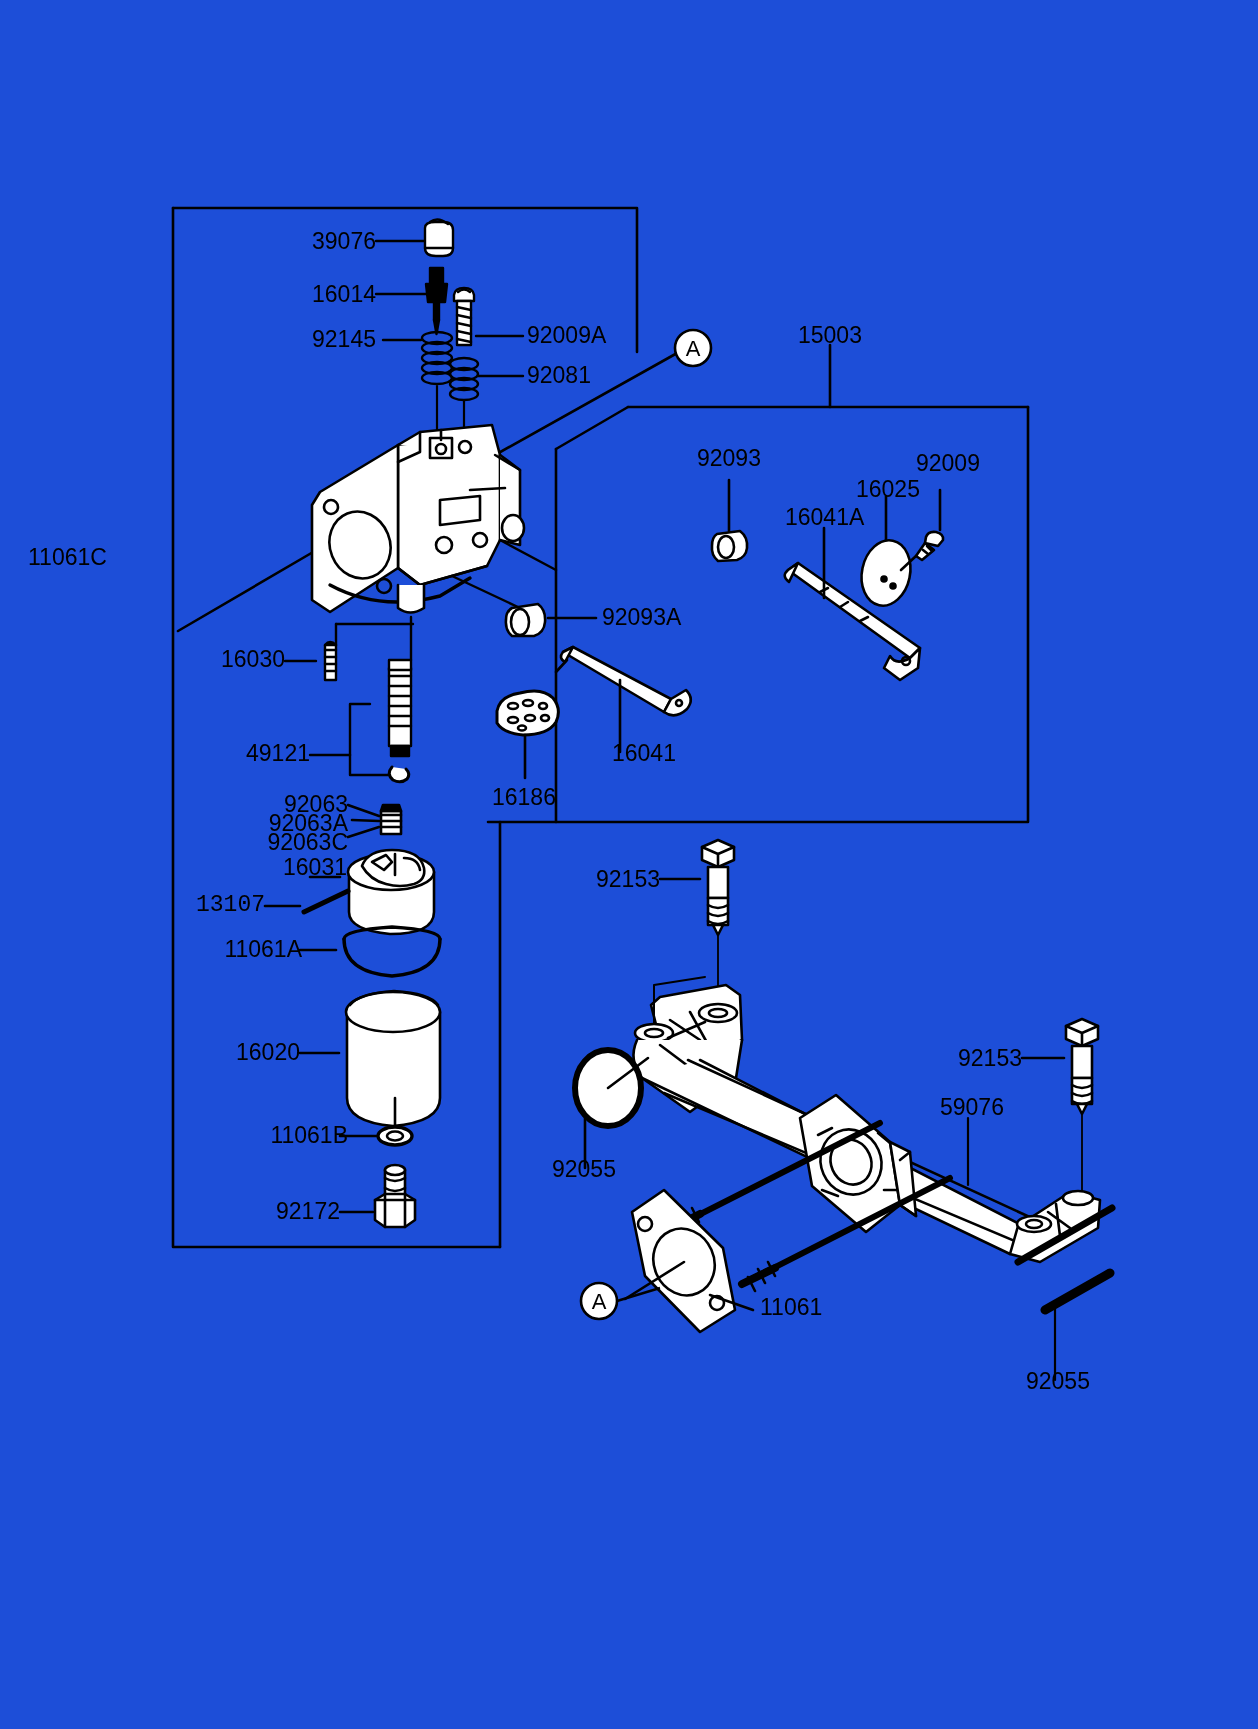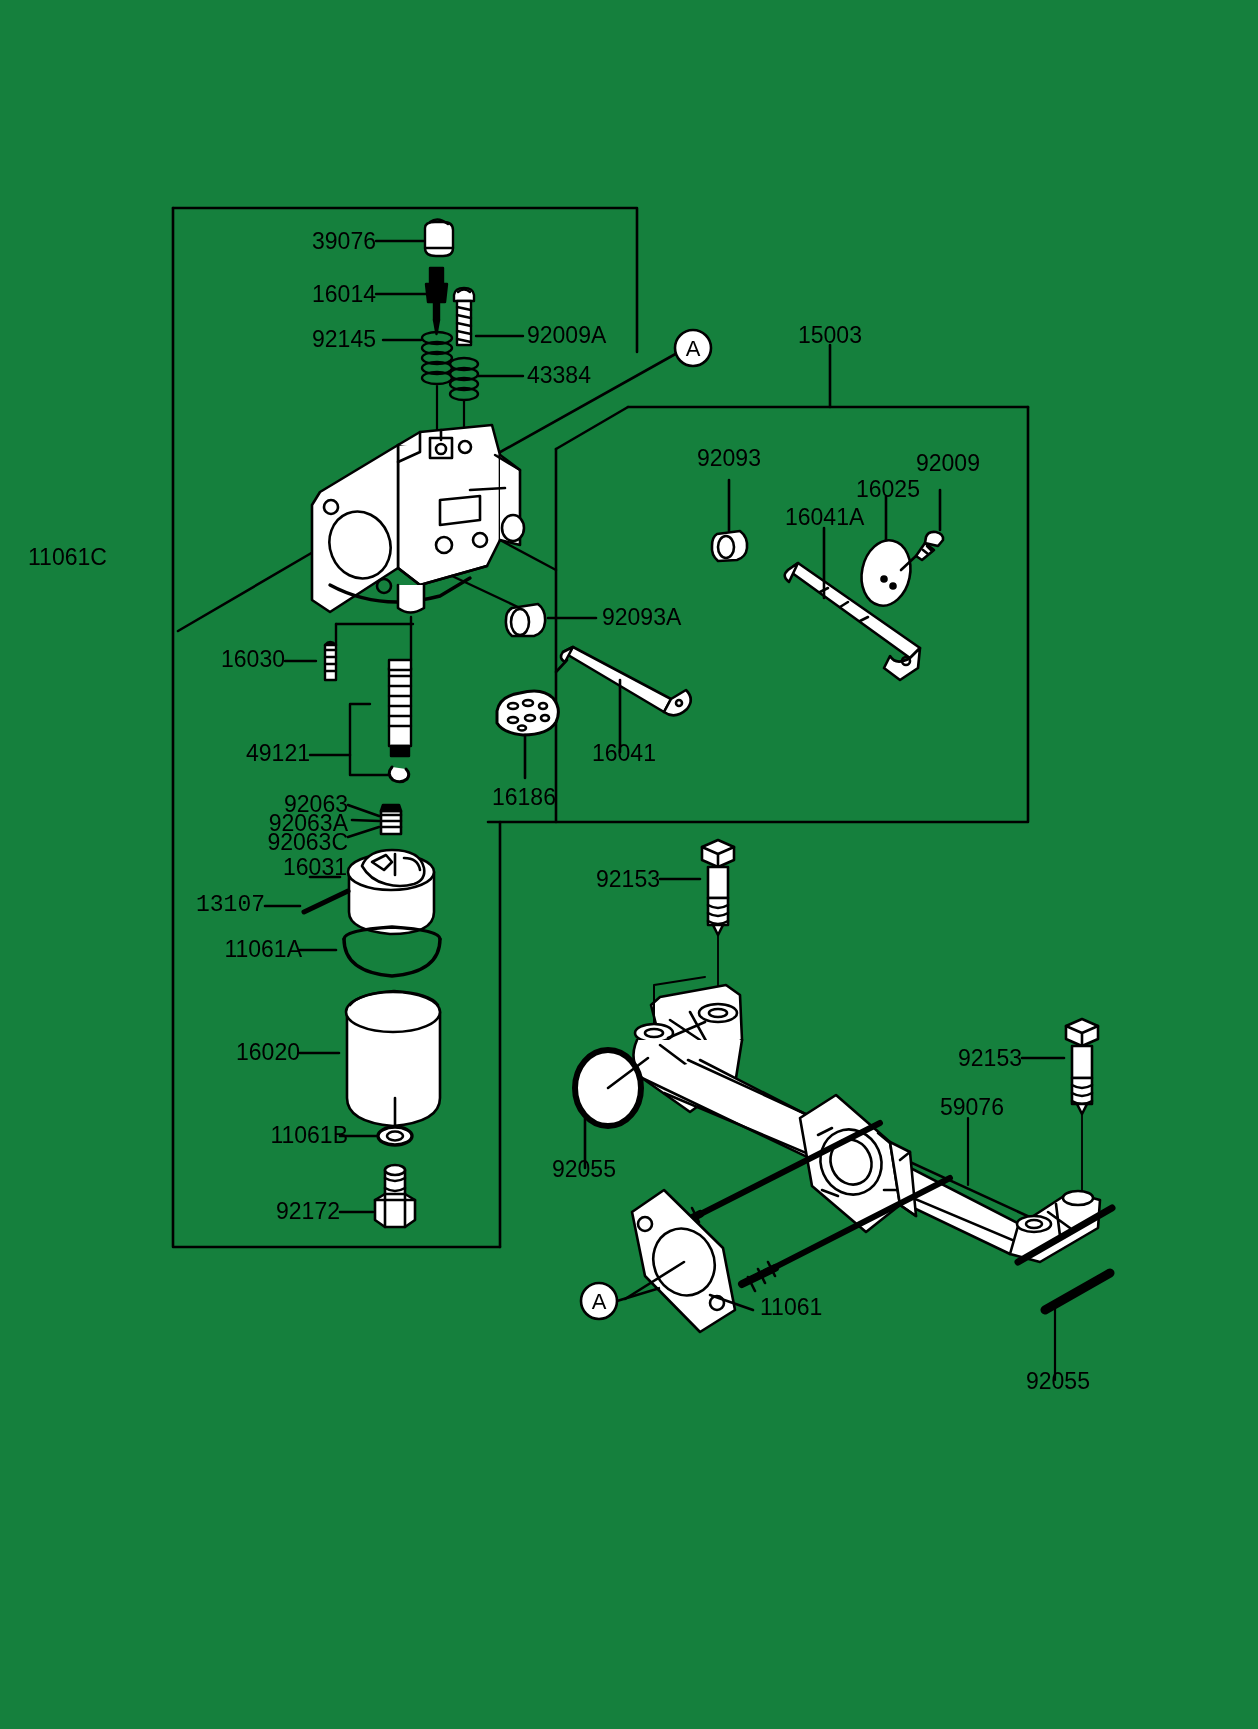--- a/index.html
+++ b/index.html
@@ -7,21 +7,21 @@
     padding: 0;
     background: #ffffff;
   }
   body {
     font-family: "Liberation Sans", sans-serif;
   }
   #sheet {
     position: relative;
     width: 1258px;
     height: 1729px;
-    background: #15803d;
+    background: #1d4ed8;
     overflow: hidden;
   }
   #sheet svg {
     position: absolute;
     left: 0;
     top: 0;
     width: 1258px;
     height: 1729px;
   }
   .lbl {
@@ -393,21 +393,21 @@
       <circle cx="693" cy="348" r="18" fill="#fff"></circle>
       <circle cx="599" cy="1301" r="18" fill="#fff"></circle>
       <line x1="617" y1="1301" x2="660" y2="1288" stroke-width="2.4"></line>
     </g>
   </svg>
 
   <div class="lbl r" style="left:240px; top:230px; width:136px;">39076</div>
   <div class="lbl r" style="left:240px; top:283px; width:136px;">16014</div>
   <div class="lbl r" style="left:240px; top:328px; width:136px;">92145</div>
   <div class="lbl" style="left:527px; top:324px;">92009A</div>
-  <div class="lbl" style="left:527px; top:364px;">43384</div>
+  <div class="lbl" style="left:527px; top:364px;">92081</div>
 
   <div class="lbl" style="left:798px; top:324px;">15003</div>
 
   <div class="lbl" style="left:28px; top:546px;">11061C</div>
 
   <div class="lbl r" style="left:149px; top:648px; width:136px;">16030</div>
   <div class="lbl r" style="left:174px; top:742px; width:136px;">49121</div>
 
   <div class="lbl r" style="left:212px; top:793px; width:136px;">92063</div>
   <div class="lbl r" style="left:212px; top:812px; width:136px;">92063A</div>
@@ -415,21 +415,21 @@
 
   <div class="lbl r" style="left:174px; top:856px; width:136px;padding-left:37px;">16031</div>
   <div class="lbl r" style="left:129px; top:894px; width:136px;font-family:Liberation Mono, monospace;">13107</div>
   <div class="lbl r" style="left:166px; top:938px; width:136px;">11061A</div>
   <div class="lbl r" style="left:164px; top:1041px; width:136px;">16020</div>
   <div class="lbl r" style="left:212px; top:1124px; width:136px;">11061B</div>
   <div class="lbl r" style="left:204px; top:1200px; width:136px;">92172</div>
 
   <div class="lbl" style="left:602px; top:606px;">92093A</div>
   <div class="lbl" style="left:492px; top:786px;">16186</div>
-  <div class="lbl" style="left:592px; top:742px;">16041</div>
+  <div class="lbl" style="left:612px; top:742px;">16041</div>
 
   <div class="lbl" style="left:697px; top:447px;">92093</div>
   <div class="lbl" style="left:785px; top:506px;">16041A</div>
   <div class="lbl" style="left:856px; top:478px;">16025</div>
   <div class="lbl" style="left:916px; top:452px;">92009</div>
 
   <div class="lbl r" style="left:524px; top:868px; width:136px;">92153</div>
   <div class="lbl r" style="left:886px; top:1047px; width:136px;">92153</div>
   <div class="lbl" style="left:552px; top:1158px;">92055</div>
   <div class="lbl" style="left:940px; top:1096px;">59076</div>

